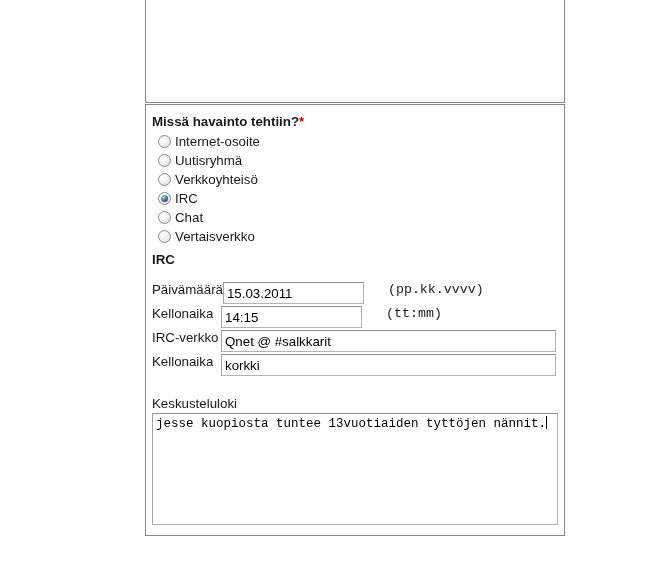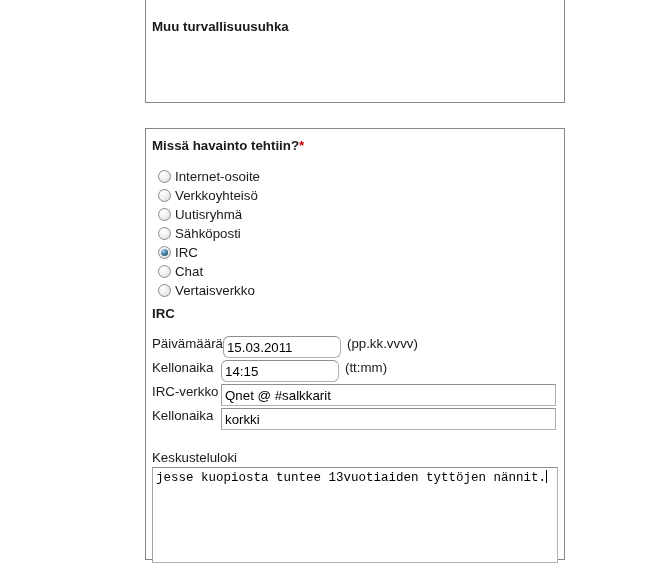--- a/index.html
+++ b/index.html
@@ -15,29 +15,29 @@
   }
   .panel {
     position: absolute;
     left: 145px;
     width: 420px;
     border: 1px solid #878787;
     background: #ffffff;
     box-sizing: border-box;
   }
   #panel-threat { top: -15px; height: 118px; padding: 33px 8px 0 6px; }
-  #panel-observation { top: 128px; height: 432px; padding: 9px 8px 0 6px; }
+  #panel-observation { top: 104px; height: 432px; padding: 9px 8px 0 6px; }
   .section-title { font-weight: bold; margin: 0; font-size: 13.3px; }
   .required { color: #cc0000; font-weight: bold; }
   .description {
     margin: 13px 0 0 0;
     text-align: justify;
     line-height: 17.5px;
   }
-  .radio-group { margin-top: 14px; }
+  .radio-group { margin-top: 3px; }
   .radio-row {
     display: flex;
     align-items: center;
     height: 19px;
     cursor: default;
   }
   .radio {
     flex: 0 0 auto;
     width: 13px;
     height: 13px;
@@ -69,28 +69,28 @@
     height: 22px;
     box-sizing: border-box;
     border: 1px solid;
     border-color: #8f8f8f #b2b2b2 #b2b2b2 #a2a2a2;
     padding: 1px 3px;
     font-family: "Liberation Sans", "DejaVu Sans", sans-serif;
     font-size: 13.3px;
     color: #000000;
     background: #ffffff;
   }
-  .input-short { width: 118px; border-radius: 6px; }
+  .input-short { width: 141px; }
   .input-long  { width: 340px; }
-  .field-hint { margin-left: 6px; }
+  .field-hint { margin-left: 24px; font-family: Liberation Mono, monospace; }
   .log-label { margin-top: 18px; line-height: 16px; }
   .mock-textarea {
     margin-top: 1px;
     width: 406px;
-    height: 96px;
+    height: 112px;
     box-sizing: border-box;
     border: 1px solid;
     border-color: #8f8f8f #b2b2b2 #b2b2b2 #a2a2a2;
     padding: 2px 3px;
     background: #ffffff;
     font-family: "Liberation Mono", "DejaVu Sans Mono", monospace;
     font-size: 12.5px;
     line-height: 16px;
     color: #000000;
     white-space: pre-wrap;
@@ -104,43 +104,38 @@
     background: #000000;
     vertical-align: -2px;
   }
 </style>
 </head>
 <body>
 
 <div id="canvas">
 
   <div class="panel" id="panel-threat">
-    <p class="section-title">Muu turvallisuusuhka</p>
   </div>
 
   <div class="panel" id="panel-observation">
 
     <p class="section-title"><span>Missä havainto tehtiin?</span><span class="required">*</span></p>
 
     <div class="radio-group">
       <div class="radio-row">
         <span class="radio"></span>
         <span class="radio-label">Internet-osoite</span>
       </div>
       <div class="radio-row">
         <span class="radio"></span>
-        <span class="radio-label">Verkkoyhteisö</span>
-      </div>
-      <div class="radio-row">
-        <span class="radio"></span>
         <span class="radio-label">Uutisryhmä</span>
       </div>
       <div class="radio-row">
         <span class="radio"></span>
-        <span class="radio-label">Sähköposti</span>
+        <span class="radio-label">Verkkoyhteisö</span>
       </div>
       <div class="radio-row selected">
         <span class="radio"></span>
         <span class="radio-label">IRC</span>
       </div>
       <div class="radio-row">
         <span class="radio"></span>
         <span class="radio-label">Chat</span>
       </div>
       <div class="radio-row">

